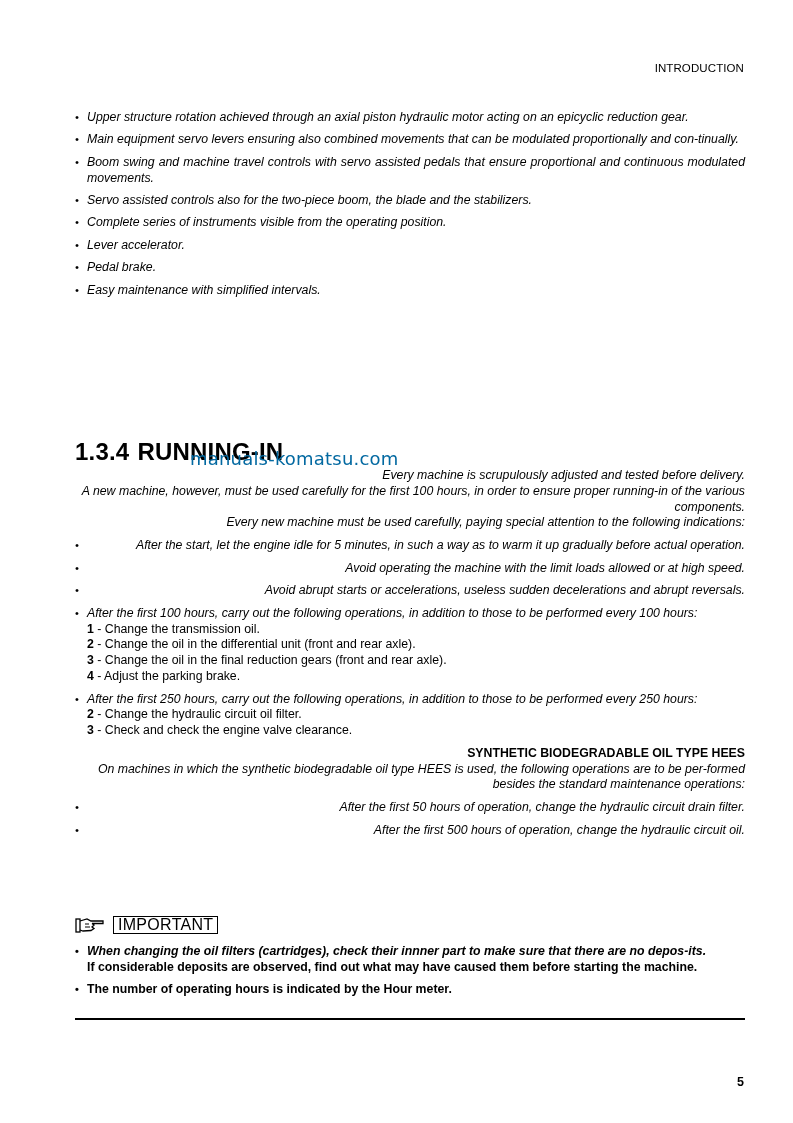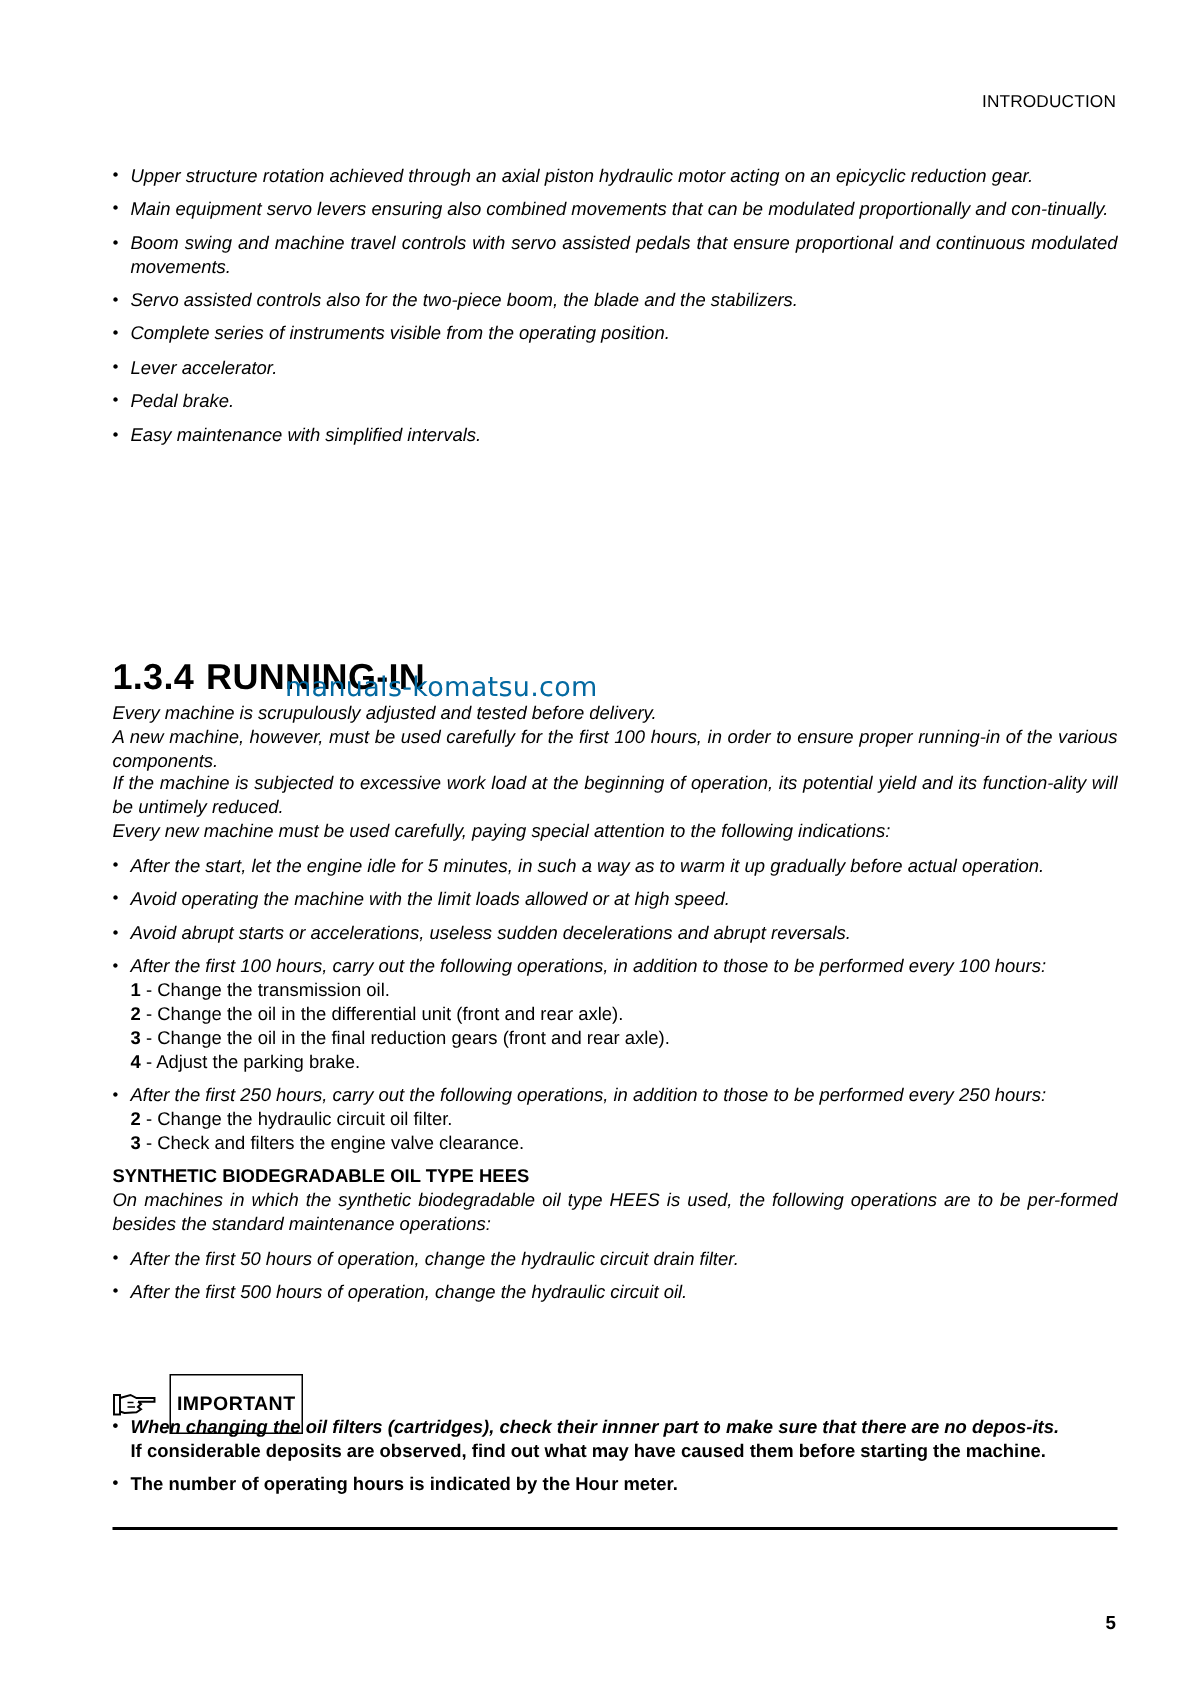--- a/index.html
+++ b/index.html
@@ -10,26 +10,26 @@
   .content { position: absolute; left: 75px; width: 670px; line-height: 15.8px; }
   .bullet { position: relative; padding-left: 12px; margin: 0; }
   .bullet::before { content: "\2022"; position: absolute; left: 0; top: 0; font-size: 11px; }
   .sec1 { top: 110px; }
   .sec1 .bullet { margin-bottom: 6.6px; }
   .just { text-align: justify; font-style: italic; }
   .h2 { position: absolute; left: 75px; top: 438px; font-size: 24px; font-weight: bold; letter-spacing: 0.2px; text-align: right; }
   .h2 .num { margin-right: 8px; }
   .watermark { position: absolute; left: 190px; top: 448px; font-size: 18px; color: #0369a1; font-family: "DejaVu Sans", sans-serif; letter-spacing: 0.2px; }
   .sec2 { top: 468px; }
-  .sec2 p { margin: 0; }
+  .sec2 p { margin: 0; text-align: right; }
   .sec2 .bullet { margin-bottom: 6.8px; }
   .subhead { font-weight: bold; margin: 0 0 6.8px 0; }
   .imp-row { position: absolute; left: 75px; top: 916px; display: flex; align-items: center; }
   .hand { width: 30px; height: 18px; margin-right: 8px; }
-  .imp-box { border: 1.3px solid #000; padding: 11px 4px; font-weight: bold; font-size: 13px; line-height: 16px; letter-spacing: 0.3px; }
+  .imp-box { border: 1.3px solid #000; padding: 0px 4px; font-weight: normal; font-size: 16px; line-height: 16px; letter-spacing: 0.3px; }
   .sec3 { top: 944px; font-weight: bold; }
   .sec3 .bullet { margin-bottom: 6.8px; }
   .rule { position: absolute; left: 75px; top: 1018px; width: 670px; height: 2px; background: #000; }
   .pagenum { position: absolute; right: 49px; top: 1075px; font-weight: bold; font-size: 12.5px; }
 </style>
 </head>
 <body>
 
 <div class="page">
 
@@ -47,39 +47,38 @@
   </div>
 
   <div class="h2">
     <span class="num">1.3.4</span><span>RUNNING-IN</span>
   </div>
   <div class="watermark">manuals-komatsu.com</div>
 
   <div class="content sec2">
     <p class="just">Every machine is scrupulously adjusted and tested before delivery.</p>
     <p class="just">A new machine, however, must be used carefully for the first 100 hours, in order to ensure proper running-in of the various components.</p>
-    <p class="just">If the machine is subjected to excessive work load at the beginning of operation, its potential yield and its function-ality will be untimely reduced.</p>
     <p class="just" style="margin-bottom:6.8px">Every new machine must be used carefully, paying special attention to the following indications:</p>
 
     <p class="bullet just">After the start, let the engine idle for 5 minutes, in such a way as to warm it up gradually before actual operation.</p>
     <p class="bullet just">Avoid operating the machine with the limit loads allowed or at high speed.</p>
     <p class="bullet just">Avoid abrupt starts or accelerations, useless sudden decelerations and abrupt reversals.</p>
 
     <div class="bullet">
       <div class="just">After the first 100 hours, carry out the following operations, in addition to those to be performed every 100 hours:</div>
       <div><b>1</b><span> - Change the transmission oil.</span></div>
       <div><b>2</b><span> - Change the oil in the differential unit (front and rear axle).</span></div>
       <div><b>3</b><span> - Change the oil in the final reduction gears (front and rear axle).</span></div>
       <div><b>4</b><span> - Adjust the parking brake.</span></div>
     </div>
 
     <div class="bullet">
       <div class="just">After the first 250 hours, carry out the following operations, in addition to those to be performed every 250 hours:</div>
       <div><b>2</b><span> - Change the hydraulic circuit oil filter.</span></div>
-      <div><b>3</b><span> - Check and filters the engine valve clearance.</span></div>
+      <div><b>3</b><span> - Check and check the engine valve clearance.</span></div>
     </div>
 
     <p class="subhead">SYNTHETIC BIODEGRADABLE OIL TYPE HEES</p>
     <p class="just" style="margin-bottom:6.8px">On machines in which the synthetic biodegradable oil type HEES is used, the following operations are to be per-formed besides the standard maintenance operations:</p>
     <p class="bullet just">After the first 50 hours of operation, change the hydraulic circuit drain filter.</p>
     <p class="bullet just">After the first 500 hours of operation, change the hydraulic circuit oil.</p>
   </div>
 
   <div class="imp-row">
     <svg class="hand" viewBox="0 0 30 18">

